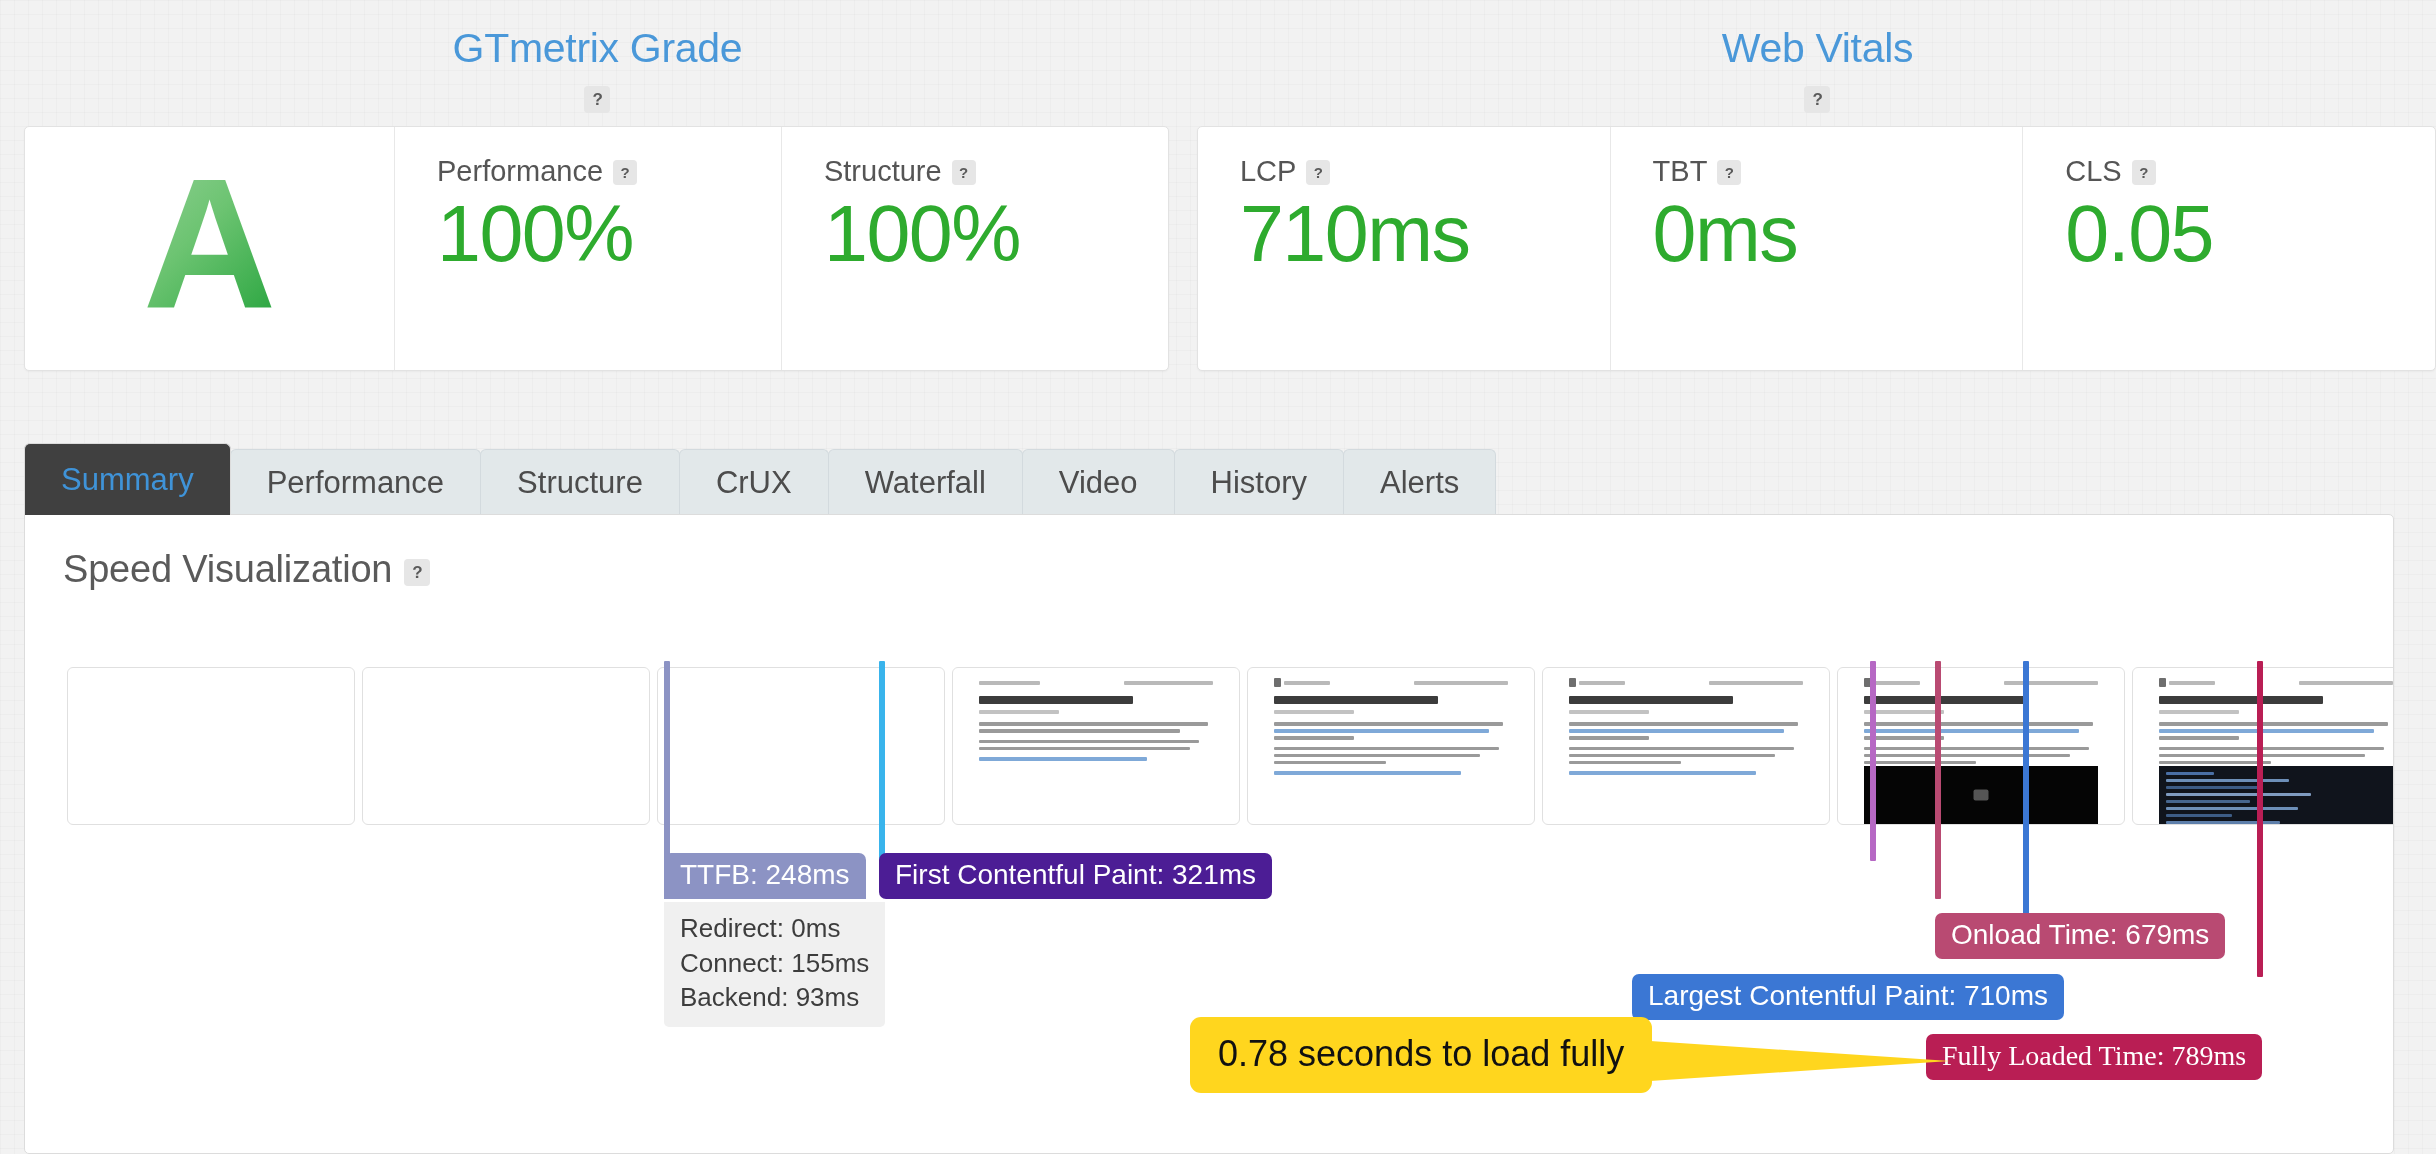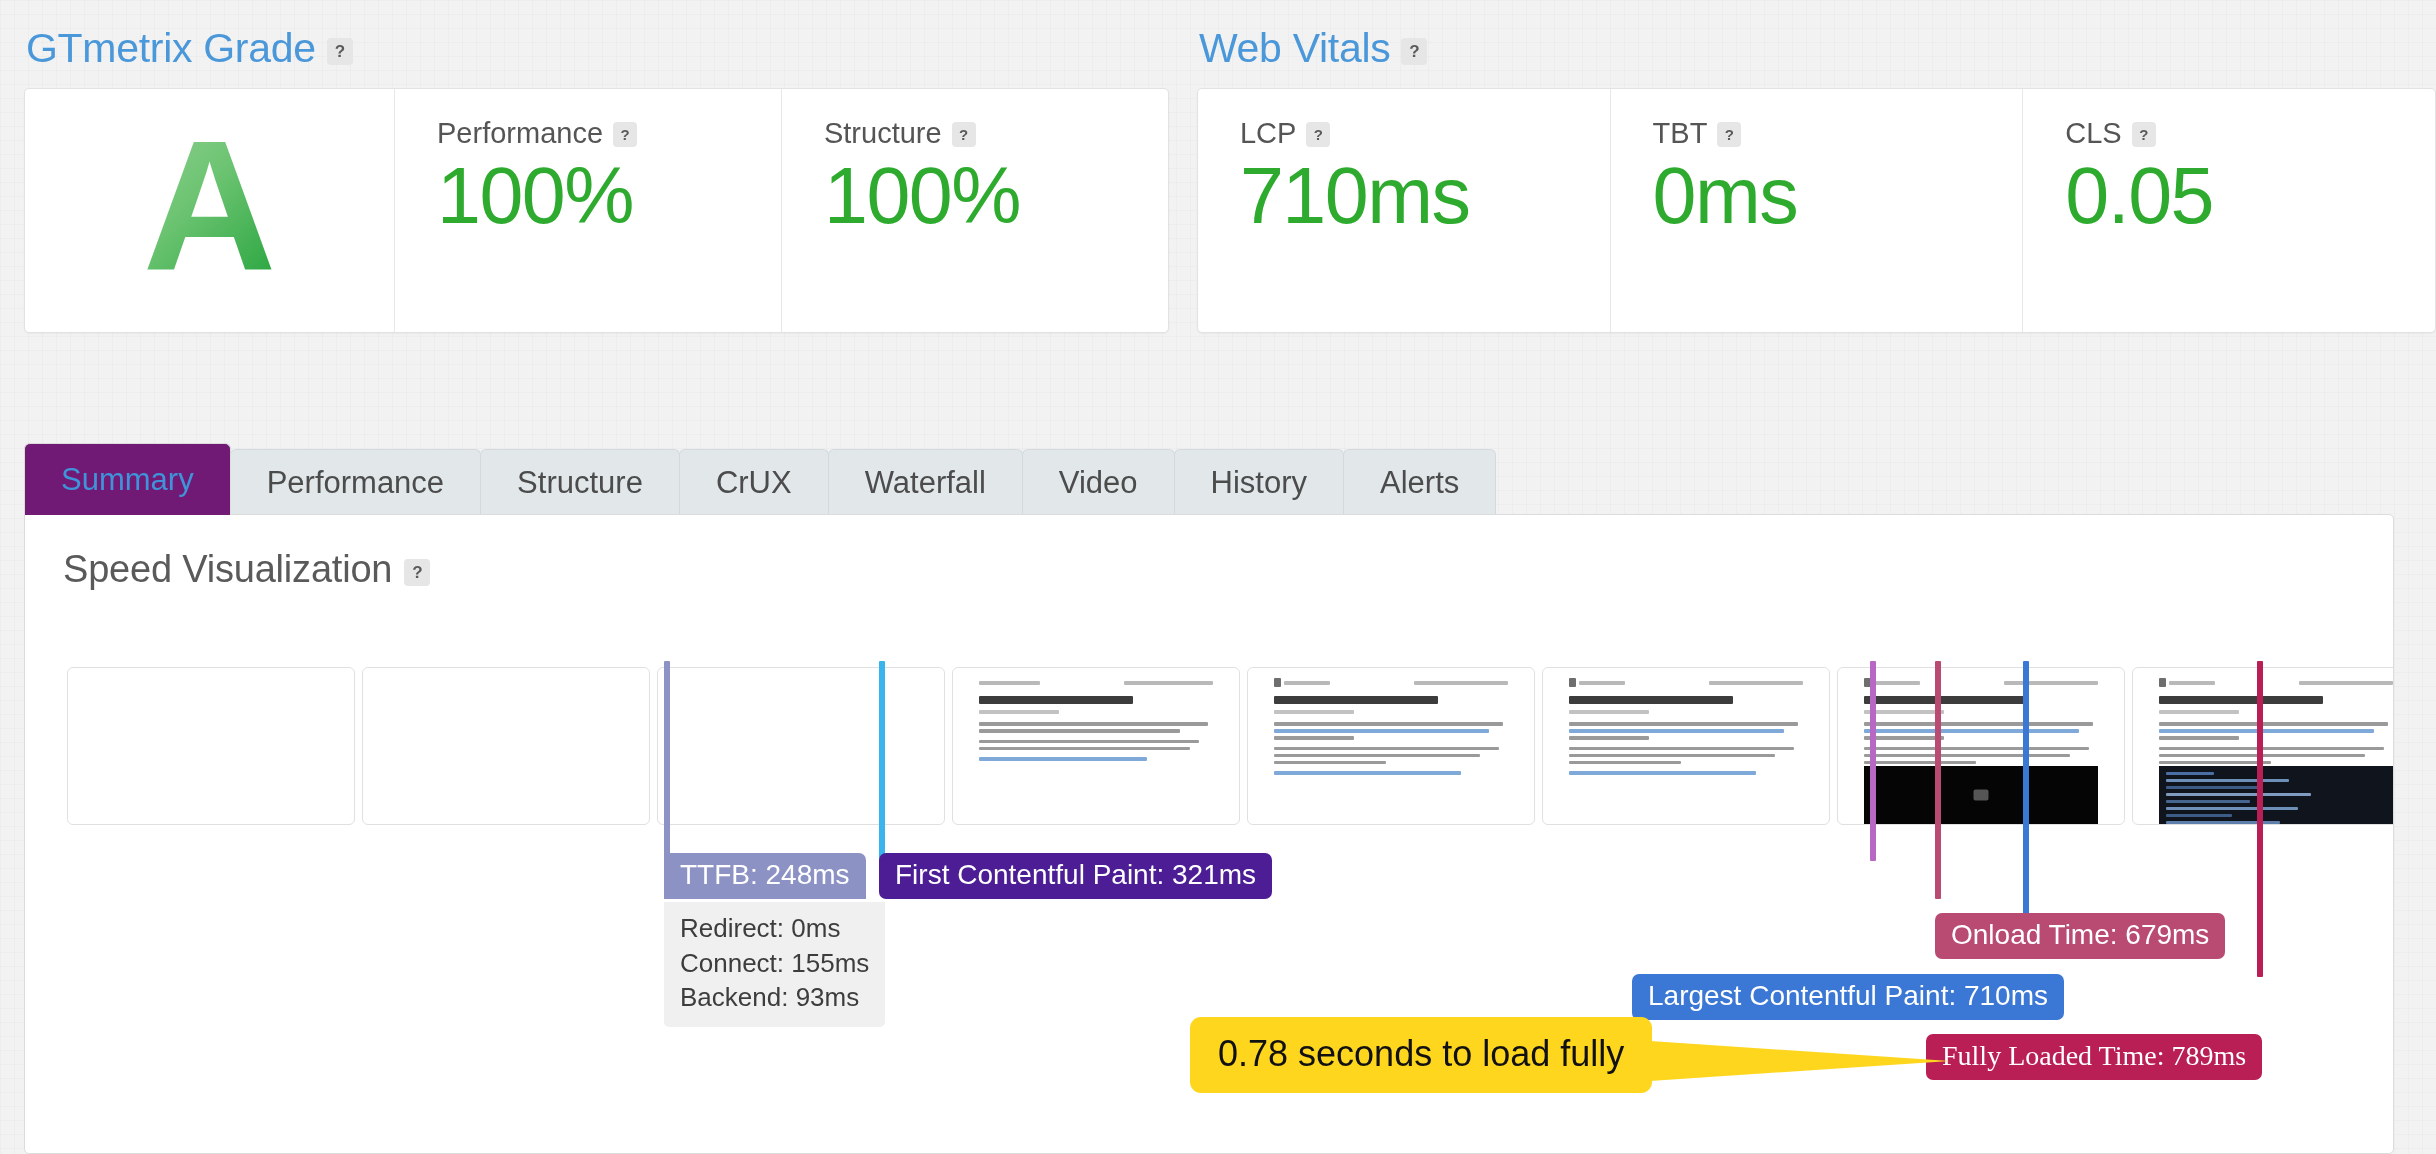--- a/index.html
+++ b/index.html
@@ -32,20 +32,21 @@
   .panel-heading {
     font-size: 41px;
     color: #4a98d9;
     font-weight: 400;
     letter-spacing: -0.3px;
     padding: 25px 0 16px 2px;
     display: flex;
     align-items: center;
     gap: 11px;
     white-space: nowrap;
+    flex-direction: column;
   }
   .help-badge {
     display: inline-flex;
     align-items: center;
     justify-content: center;
     width: 26px; height: 27px;
     background: #e6e6e6;
     border-radius: 4px;
     color: #5a5a5a;
     font-size: 17px;
@@ -136,21 +137,21 @@
     color: #4c4c4c;
     padding: 0 36px;
     height: 66px;
     display: flex;
     align-items: center;
     justify-content: center;
     margin-right: -1px;
     white-space: nowrap;
   }
   .tab.active {
-    background: #701a75;
+    background: #404040;
     color: #3f93d8;
     border-color: #dcdcdc;
     height: 72px;
     position: relative;
     z-index: 3;
   }
 
   .panel-body {
     background: #ffffff;
     border: 1px solid #dcdcdc;

